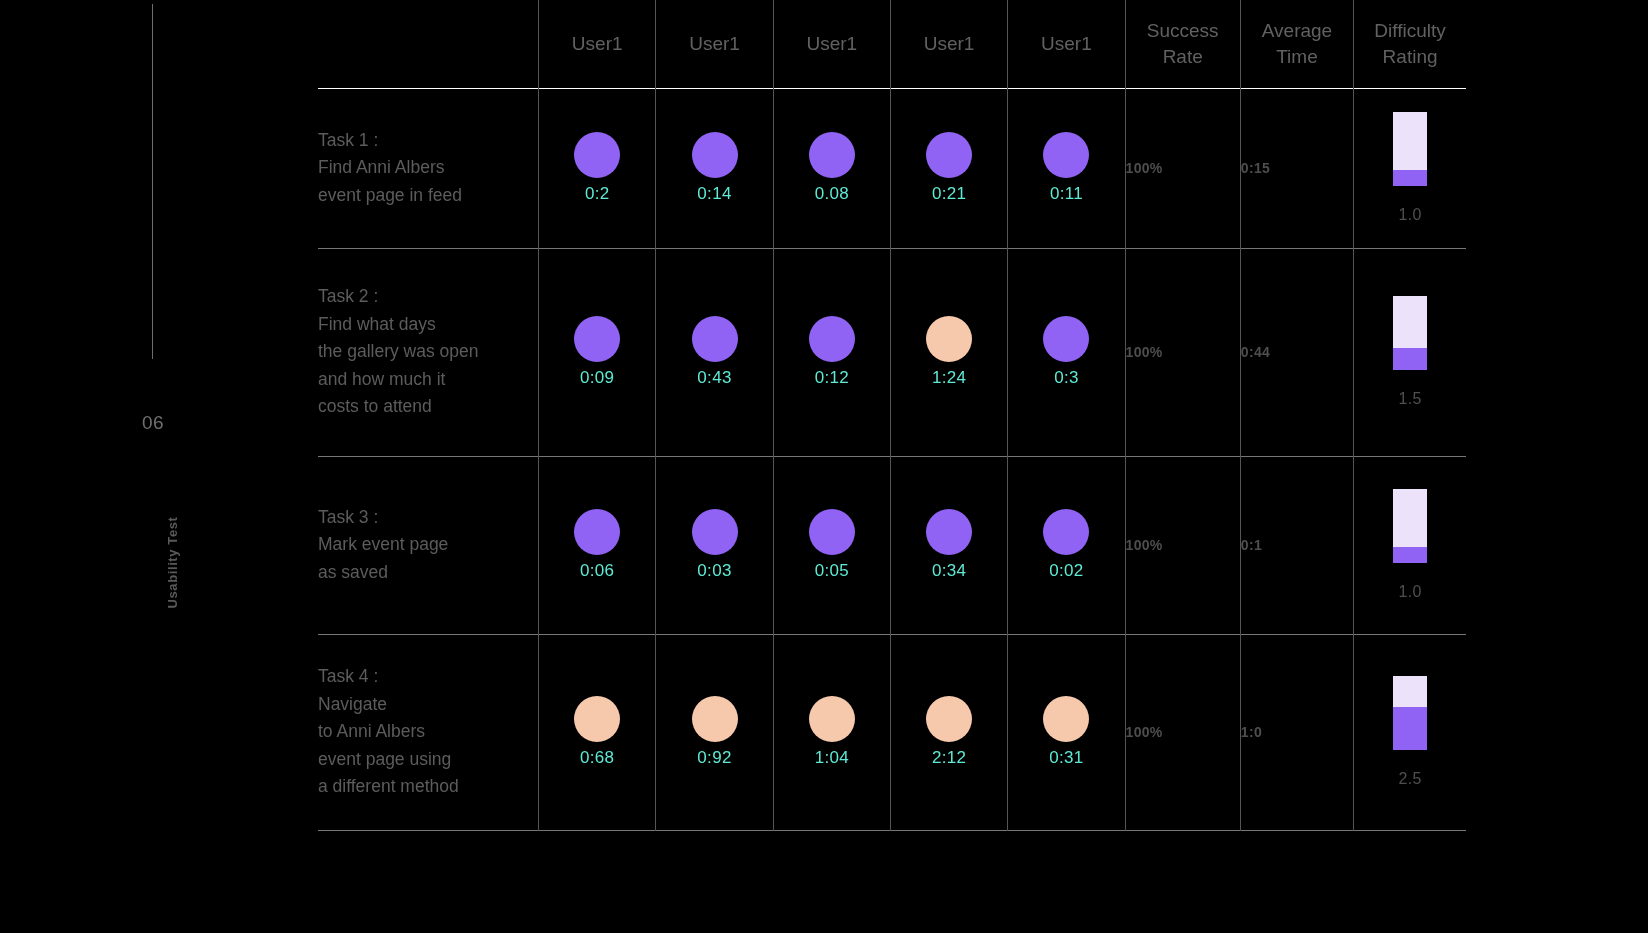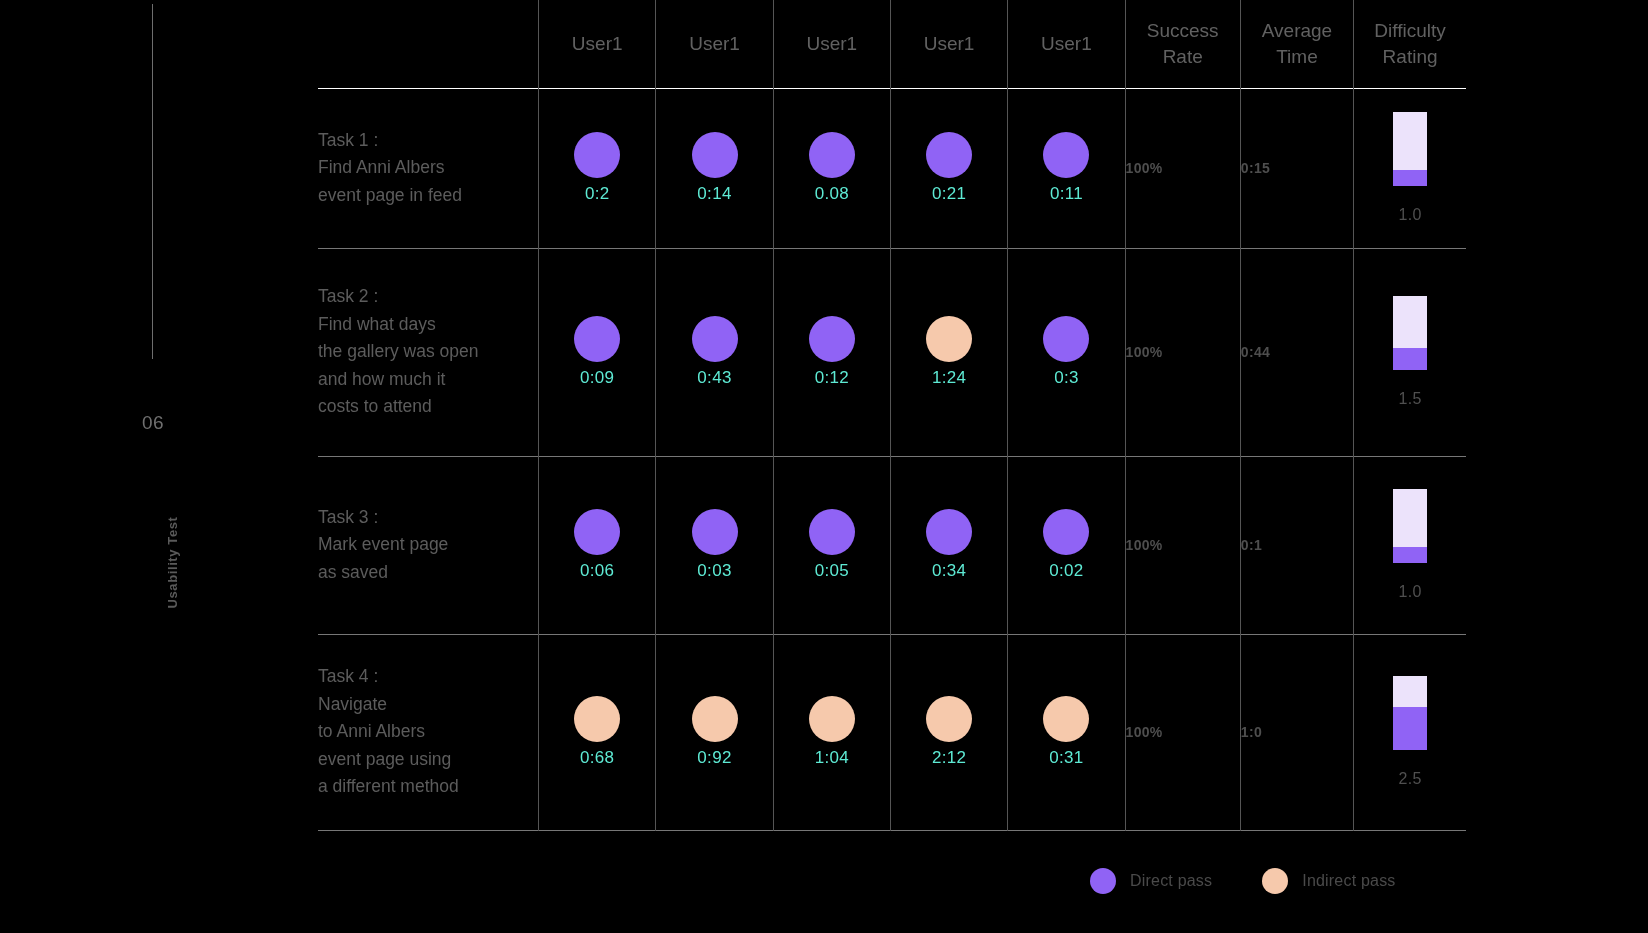--- a/index.html
+++ b/index.html
@@ -391,24 +391,14 @@
               </div>
               <span class="diff-label">2.5</span>
             </div>
           </td>
         </tr>
 
       </tbody>
     </table>
   </div>
 
-  <div class="legend">
-    <div class="legend-item">
-      <span class="legend-dot direct"></span>
-      <span class="legend-label">Direct pass</span>
-    </div>
-    <div class="legend-item">
-      <span class="legend-dot indirect"></span>
-      <span class="legend-label">Indirect pass</span>
-    </div>
-  </div>
 
 </div>
 
 </body></html>

